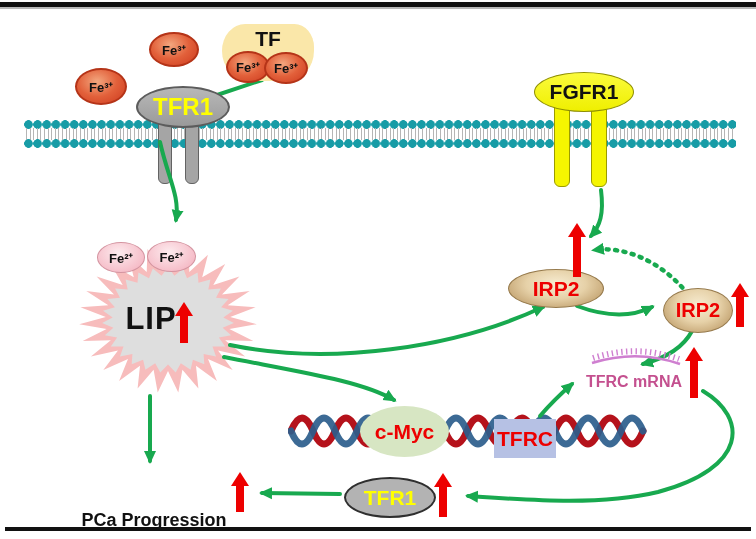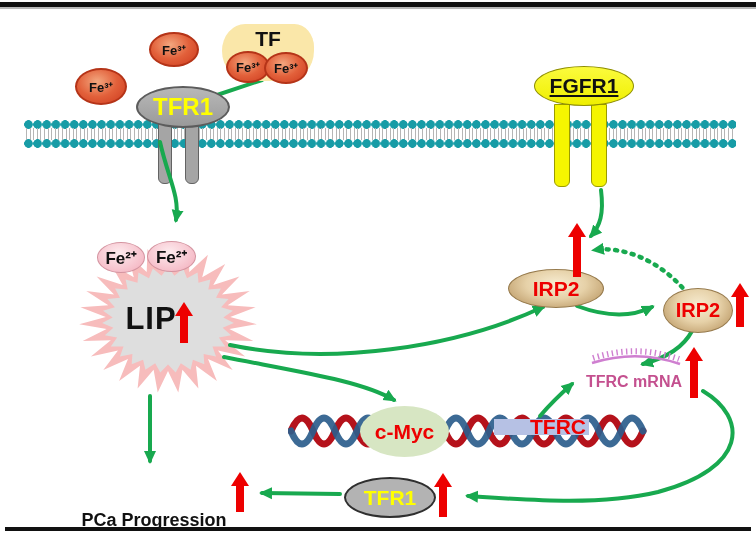--- a/index.html
+++ b/index.html
@@ -31,21 +31,21 @@
   .fbxl5-oval{background:radial-gradient(ellipse at 50% 28%,#4165ae 0%,#1c3476 65%,#12265e 100%);
               border:1px solid #0e1e4e;color:#fff;font-size:23px;z-index:4;}
   .irp2-oval{background:radial-gradient(ellipse at 50% 38%,#f7ecd2 0%,#e6d1a8 45%,#b08a54 100%);
              border:1px solid #96severe;border:1px solid #967a4c;color:#ed0000;z-index:5;}
   .tfr1b-oval{background:#b3b3b3;border:2px solid #2f2f2f;color:#ffff00;font-size:21px;}
 
   
   .fe3{border-radius:50%;background:radial-gradient(ellipse at 42% 35%,#f3a77f 0%,#e2603a 50%,#cd3a1e 100%);
        border:2px solid #b53418;color:#111;font-size:13px;z-index:4;}
   .fe2{border-radius:50%;background:radial-gradient(ellipse at 45% 35%,#fdebee 0%,#f6bfca 70%,#efa6b4 100%);
-       border:1.5px solid #d494a0;color:#111;font-size:17px;z-index:4;}
+       border:1.5px solid #d494a0;color:#111;font-size:13px;z-index:4;}
 
   .tf-blob{background:#fae7a9;border-radius:26px 22px 30px 30px/30px 26px 34px 34px;z-index:3;
            color:#111;font-size:21px;align-items:flex-start;padding-top:3px;}
 
   .cmyc-oval{background:#d7e6c3;color:#ed0000;font-size:21px;z-index:4;}
   .tfrc-box{background:#b6c1e4;color:#ed0000;font-size:21px;z-index:4;}
   .mrna-lbl{color:#c4508f;font-size:16px;z-index:4;}
   .pca-lbl{color:#111;font-size:18px;z-index:4;}
   .lip-lbl{color:#111;font-size:31px;z-index:4;letter-spacing:1px;justify-content:center;}
 
@@ -126,21 +126,21 @@
   <div class="abs lbl fe3" style="left:149px;top:32px;width:46px;height:31px;">
       <span>Fe³⁺</span>
     </div>
   <div class="abs lbl fe3" style="left:75px;top:68px;width:48px;height:33px;">
       <span>Fe³⁺</span>
     </div>
 
   <div class="abs lbl oval tfr1-oval" style="left:136px;top:86px;width:90px;height:38px;">
     <span>TFR1</span>
   </div>
-  <div class="abs lbl oval fgfr1-oval" style="left:534px;top:66px;width:98px;height:38px;text-decoration:underline;">
+  <div class="abs lbl oval fgfr1-oval" style="left:534px;top:72px;width:98px;height:38px;">
     <span>FGFR1</span>
   </div>
 
   <div class="abs lbl fe2" style="left:97px;top:242px;width:46px;height:29px;">
       <span>Fe²⁺</span>
     </div>
   <div class="abs lbl fe2" style="left:147px;top:241px;width:47px;height:29px;">
       <span>Fe²⁺</span>
     </div>
 
@@ -155,21 +155,21 @@
     <span>IRP2</span>
   </div>
 
   <div class="abs lbl oval cmyc-oval" style="left:360px;top:406px;width:89px;height:51px;">
     <span>c-Myc</span>
   </div>
 
   <div class="abs lbl mrna-lbl" style="left:584px;top:371px;width:100px;height:21px;">
     <span>TFRC mRNA</span>
   </div>
-  <div class="abs lbl tfrc-box" style="left:494px;top:419px;width:62px;height:16px;padding-left:33px;">
+  <div class="abs lbl tfrc-box" style="left:494px;top:419px;width:62px;height:39px;">
     <span>TFRC</span>
   </div>
 
   <div class="abs lbl oval tfr1b-oval" style="left:344px;top:477px;width:88px;height:37px;">
     <span>TFR1</span>
   </div>
   <div class="abs lbl pca-lbl" style="left:76px;top:481px;width:156px;height:22px;margin-top:28px;">
     <span>PCa Progression</span>
   </div>
 

